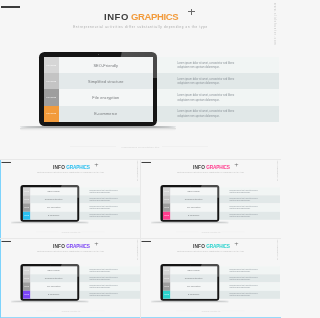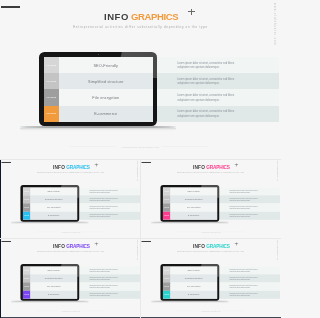--- a/index.html
+++ b/index.html
@@ -1,17 +1,17 @@
 <!DOCTYPE html>
 <html><head>
 <meta charset="utf-8">
 <style>
   html,body{margin:0;padding:0;}
   body{width:281px;height:318px;background:#f6f6f6;font-family:"Liberation Sans",sans-serif;overflow:hidden;}
-  .page{position:relative;width:281px;height:318px;background:#0f172a;overflow:hidden;}
+  .page{position:relative;width:281px;height:318px;background:#7dd3fc;overflow:hidden;}
 
   
   .slot{position:absolute;overflow:hidden;}
   .slot.thumb{filter:blur(0.45px);}
   .slide{position:absolute;left:0;top:0;width:281px;height:159px;background:#f6f6f6;
          transform-origin:0 0;}
   .topbar{position:absolute;left:1.4px;top:6.4px;width:18.8px;height:1.6px;background:#3c3c3c;}
   .vtext{position:absolute;left:272.8px;top:3px;writing-mode:vertical-rl;font-size:2.6px;letter-spacing:0.95px;color:#c2c2c2;white-space:nowrap;}
   .title{position:absolute;left:0;top:11.7px;width:281px;height:10px;font-size:9.5px;font-weight:bold;line-height:10px;}
   .title .w1{position:absolute;left:104px;top:0;color:#3f3f3f;letter-spacing:0.55px;}

